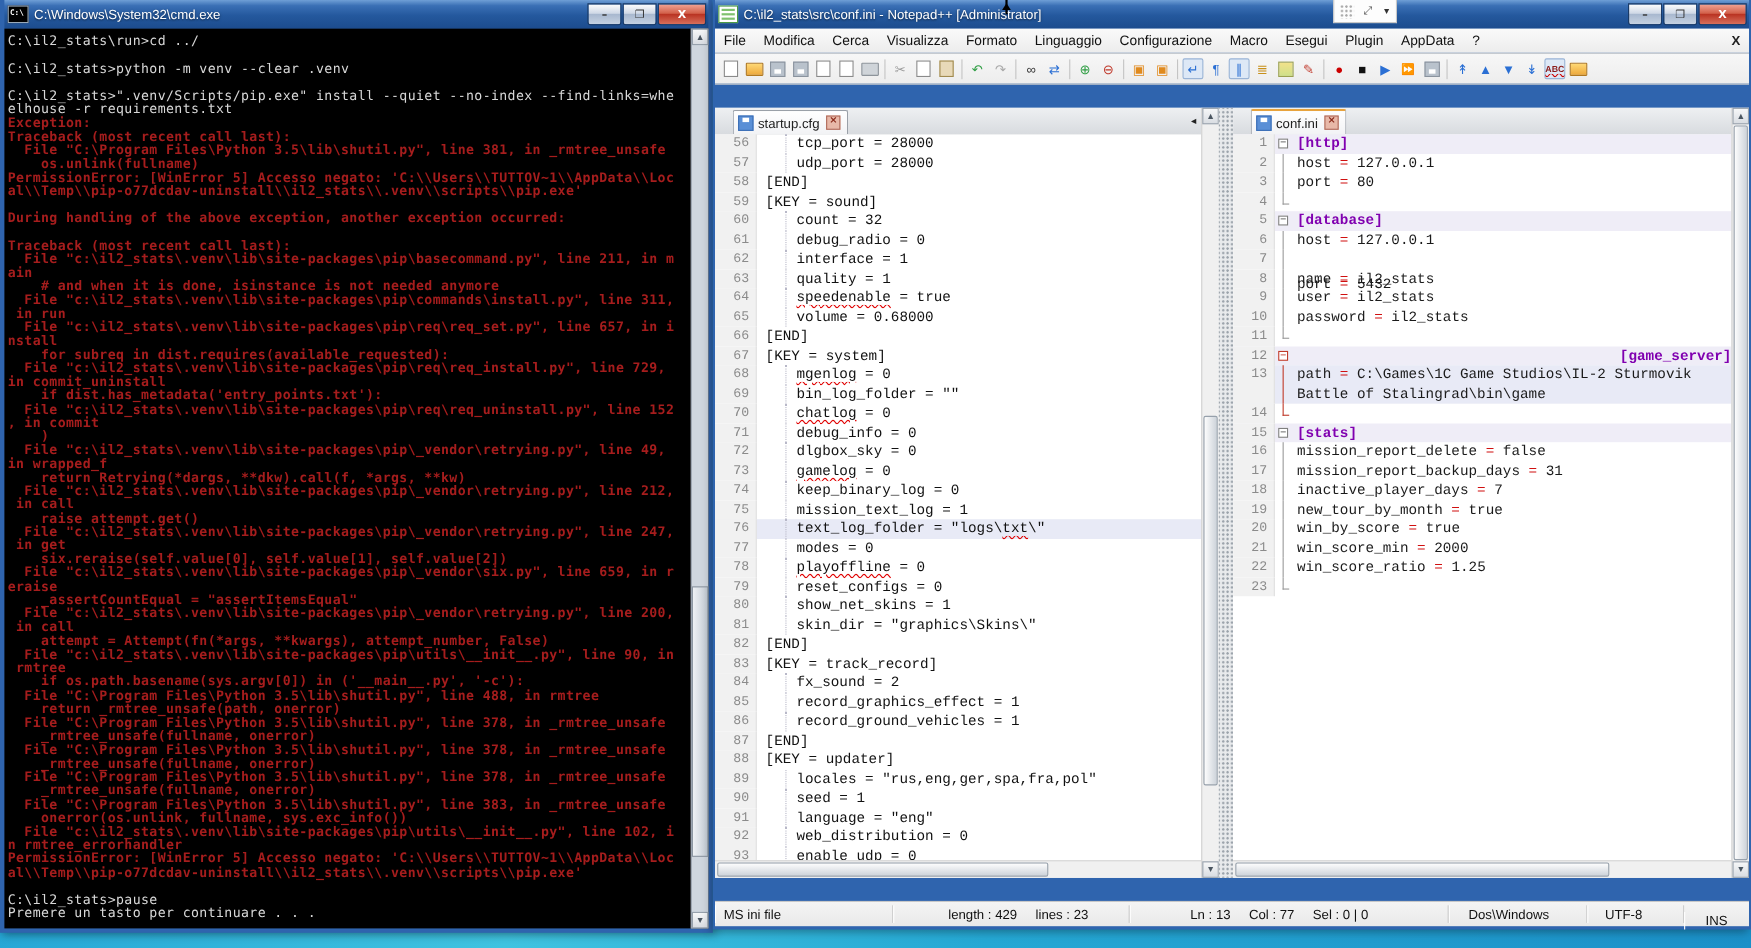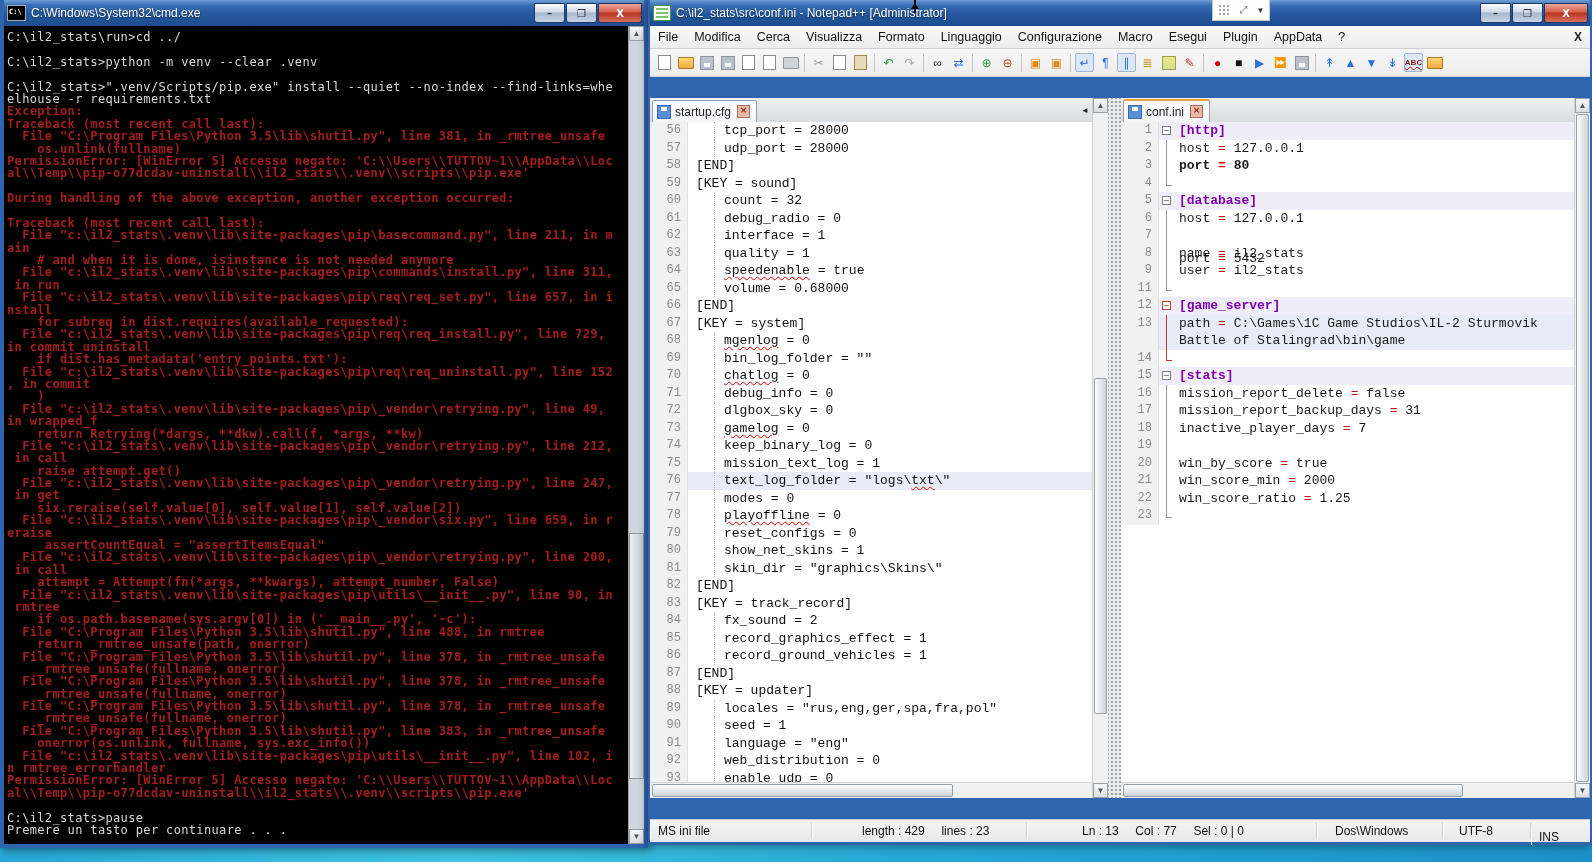--- a/index.html
+++ b/index.html
@@ -52,21 +52,21 @@
   .sh-folder{width:14px;height:10px;background:linear-gradient(#ffd875,#eda93c);border:1px solid #b07820;border-radius:1px;}
   .sh-floppy{width:12px;height:12px;background:#b9c2cc;border:1px solid #8a939e;}
   .sh-floppy::after{content:"";display:block;width:6px;height:4px;background:#fff;margin:6px auto 0;}
   .sh-print{width:14px;height:10px;background:#cfd4d9;border:1px solid #8d949b;border-radius:1px;}
   .sh-clip{width:11px;height:13px;background:#e8d9b8;border:1px solid #a08a50;}
   .sh-map{width:12px;height:12px;background:linear-gradient(#f2e28a,#cfe08a);border:1px solid #9aa050;}
   
   .tabbar{height:24px;background:linear-gradient(180deg,#eef0f2,#d8dbdf);display:flex;align-items:flex-end;
           border-bottom:1px solid #9aa0a8;position:relative;}
   .tab{height:21px;background:linear-gradient(180deg,#ffffff,#f2f3f5);border:1px solid #9aa0a8;border-bottom:none;
-       display:flex;align-items:center;padding:0 6px 0 4px;margin-left:2px;font-size:12px;color:#222;
+       display:flex;align-items:center;padding:0 6px 0 4px;margin-left:16px;font-size:12px;color:#222;
        border-radius:2px 2px 0 0;}
   .tab .doc-ico{width:12px;height:12px;background:#5a8fd6;border:1px solid #3a6db4;margin-right:4px;flex:none;}
   .tab .doc-ico::after{content:"";display:block;width:6px;height:4px;background:#fff;margin:1px auto 0;}
   .tab .tab-close{width:11px;height:11px;margin-left:6px;border:1px solid #b06a5a;background:#e8b8a8;
        color:#8a2a1a;font:bold 9px "DejaVu Sans",sans-serif;line-height:9px;text-align:center;flex:none;}
   .tab.active-view{border-top:2px solid #e8a33d;}
   .tabscroll-arrow{margin-left:auto;margin-right:3px;font-size:8px;color:#222;align-self:center;}
   
   #editor-zone{position:absolute;left:2px;right:2px;top:98px;bottom:47px;background:#fff;display:flex;}
   .pane{position:relative;height:100%;box-sizing:border-box;}
@@ -298,37 +298,38 @@
       <div class="tabbar">
         <div class="tab active-view">
           <span class="doc-ico"></span>
           <span>conf.ini</span>
           <span class="tab-close">×</span>
         </div>
       </div>
       <div class="pane-body" id="right-code">
           <div class="ed-row secbg"><span class="ln">1</span><span class="fold"><span class="fbox">−</span></span><span class="lbody" style="padding-left: 4px;"><span class="sec">[http]</span></span></div>
           <div class="ed-row"><span class="ln">2</span><span class="fold"><span class="fline"></span></span><span class="lbody" style="padding-left: 4px;"><span class="kk">host</span><span class="eq"> = </span><span class="vv">127.0.0.1</span></span></div>
-          <div class="ed-row"><span class="ln">3</span><span class="fold"><span class="fline"></span></span><span class="lbody" style="padding-left: 4px; font-weight: bold;"><span class="kk">port</span><span class="eq"> = </span><span class="vv">80</span></span></div>
+          <div class="ed-row"><span class="ln">3</span><span class="fold"><span class="fline"></span></span><span class="lbody" style="padding-left: 4px;"><span class="kk">port</span><span class="eq"> = </span><span class="vv">80</span></span></div>
           <div class="ed-row"><span class="ln">4</span><span class="fold"><span class="fend"></span></span><span class="lbody" style="padding-left: 4px;">&nbsp;</span></div>
           <div class="ed-row secbg"><span class="ln">5</span><span class="fold"><span class="fbox">−</span></span><span class="lbody" style="padding-left: 4px;"><span class="sec">[database]</span></span></div>
           <div class="ed-row"><span class="ln">6</span><span class="fold"><span class="fline"></span></span><span class="lbody" style="padding-left: 4px;"><span class="kk">host</span><span class="eq"> = </span><span class="vv">127.0.0.1</span></span></div>
           <div class="ed-row"><span class="ln">7</span><span class="fold"><span class="fline"></span></span><span class="lbody" style="padding-left: 4px; margin-top: 45px;"><span class="kk">port</span><span class="eq"> = </span><span class="vv">5432</span></span></div>
           <div class="ed-row"><span class="ln">8</span><span class="fold"><span class="fline"></span></span><span class="lbody" style="padding-left: 4px;"><span class="kk">name</span><span class="eq"> = </span><span class="vv">il2_stats</span></span></div>
           <div class="ed-row"><span class="ln">9</span><span class="fold"><span class="fline"></span></span><span class="lbody" style="padding-left: 4px;"><span class="kk">user</span><span class="eq"> = </span><span class="vv">il2_stats</span></span></div>
+          <div class="ed-row"><span class="ln">10</span><span class="fold"><span class="fline"></span></span><span class="lbody" style="padding-left: 4px;"><span class="kk">password</span><span class="eq"> = </span><span class="vv">il2_stats</span></span></div>
           <div class="ed-row"><span class="ln">11</span><span class="fold"><span class="fend"></span></span><span class="lbody" style="padding-left: 4px;">&nbsp;</span></div>
-          <div class="ed-row secbg"><span class="ln">12</span><span class="fold red"><span class="fbox">−</span></span><span class="lbody" style="padding-left: 4px;"><span class="sec">[game_server]</span></span></div>
+          <div class="ed-row secbg"><span class="ln">12</span><span class="fold red"><span class="fbox">−</span></span><span class="lbody" style="padding-left: 4px; text-align: right;"><span class="sec">[game_server]</span></span></div>
           <div class="ed-row hl"><span class="ln">13</span><span class="fold red"><span class="fline"></span></span><span class="lbody" style="padding-left: 4px;"><span class="kk">path</span><span class="eq"> = </span><span class="vv">C:\Games\1C Game Studios\IL-2 Sturmovik</span></span></div>
           <div class="ed-row hl"><span class="ln"></span><span class="fold red"><span class="fline"></span></span><span class="lbody" style="padding-left: 4px;"><span class="vv">Battle of Stalingrad\bin\game</span></span></div>
           <div class="ed-row"><span class="ln">14</span><span class="fold red"><span class="fend"></span></span><span class="lbody" style="padding-left: 4px;">&nbsp;</span></div>
           <div class="ed-row secbg"><span class="ln">15</span><span class="fold"><span class="fbox">−</span></span><span class="lbody" style="padding-left: 4px;"><span class="sec">[stats]</span></span></div>
           <div class="ed-row"><span class="ln">16</span><span class="fold"><span class="fline"></span></span><span class="lbody" style="padding-left: 4px;"><span class="kk">mission_report_delete</span><span class="eq"> = </span><span class="vv">false</span></span></div>
           <div class="ed-row"><span class="ln">17</span><span class="fold"><span class="fline"></span></span><span class="lbody" style="padding-left: 4px;"><span class="kk">mission_report_backup_days</span><span class="eq"> = </span><span class="vv">31</span></span></div>
           <div class="ed-row"><span class="ln">18</span><span class="fold"><span class="fline"></span></span><span class="lbody" style="padding-left: 4px;"><span class="kk">inactive_player_days</span><span class="eq"> = </span><span class="vv">7</span></span></div>
-          <div class="ed-row"><span class="ln">19</span><span class="fold"><span class="fline"></span></span></div>
+          <div class="ed-row"><span class="ln">19</span><span class="fold"><span class="fline"></span></span><span class="lbody" style="padding-left: 4px;"><span class="kk">new_tour_by_month</span><span class="eq"> = </span><span class="vv">true</span></span></div>
           <div class="ed-row"><span class="ln">20</span><span class="fold"><span class="fline"></span></span><span class="lbody" style="padding-left: 4px;"><span class="kk">win_by_score</span><span class="eq"> = </span><span class="vv">true</span></span></div>
           <div class="ed-row"><span class="ln">21</span><span class="fold"><span class="fline"></span></span><span class="lbody" style="padding-left: 4px;"><span class="kk">win_score_min</span><span class="eq"> = </span><span class="vv">2000</span></span></div>
           <div class="ed-row"><span class="ln">22</span><span class="fold"><span class="fline"></span></span><span class="lbody" style="padding-left: 4px;"><span class="kk">win_score_ratio</span><span class="eq"> = </span><span class="vv">1.25</span></span></div>
           <div class="ed-row"><span class="ln">23</span><span class="fold"><span class="fend"></span></span><span class="lbody" style="padding-left: 4px;">&nbsp;</span></div>
         </div>
       <div class="hscroll">
           <div class="hthumb" style="left:2px;width:75%;"></div>
         </div>
     </div>
     <div id="right-vscroll">
@@ -337,21 +338,21 @@
       <div class="sb-arrow" style="position:absolute;left:0;right:0;bottom:0;">▼</div>
     </div>
   </div>
 
   <div id="statusbar">
     <div class="st-seg" style="width:162px;">MS ini file</div>
     <div class="st-seg" style="width:215px;padding-left:50px;">length : 429     lines : 23</div>
     <div class="st-seg" style="width:290px;padding-left:55px;">Ln : 13     Col : 77     Sel : 0 | 0</div>
     <div class="st-seg" style="width:126px;padding-left:18px;">Dos\Windows</div>
     <div class="st-seg" style="width:88px;padding-left:16px;">UTF-8</div>
-    <div class="st-seg" style="flex:1;border-right:none;text-align:left;margin-top:12px;">INS</div>
+    <div class="st-seg" style="flex:1;border-right:none;text-align:center;margin-top:12px;">INS</div>
   </div>
 </div>
 
 <div id="mini-overlay">
   <span id="dotgrid"></span>
   <span id="resize-glyph">⤢</span>
   <span id="chev">▼</span>
 </div>
 <div id="mouse-cursor"></div>
 

